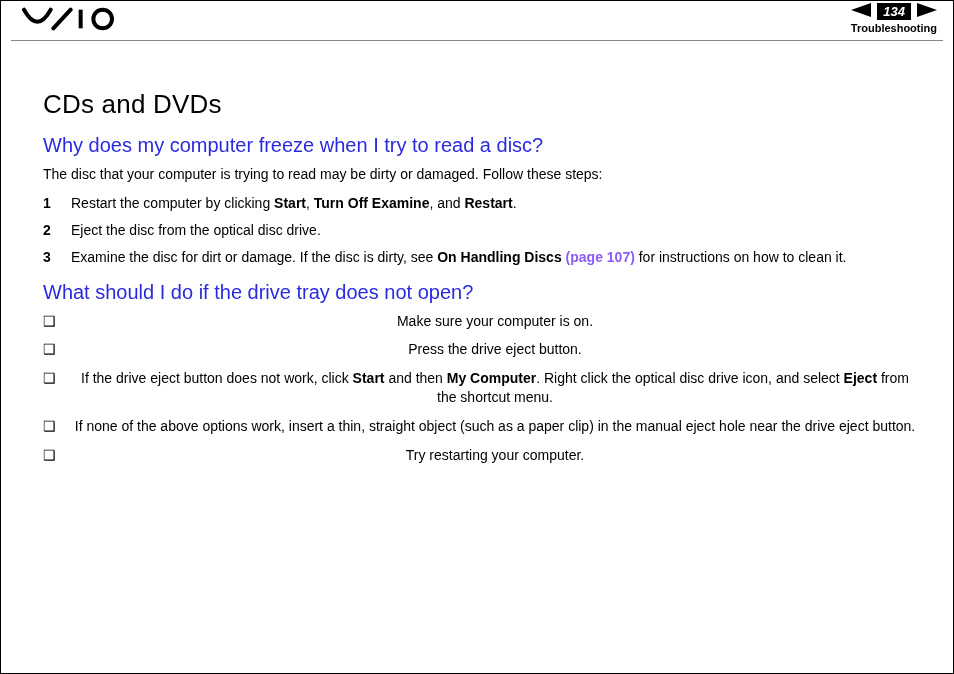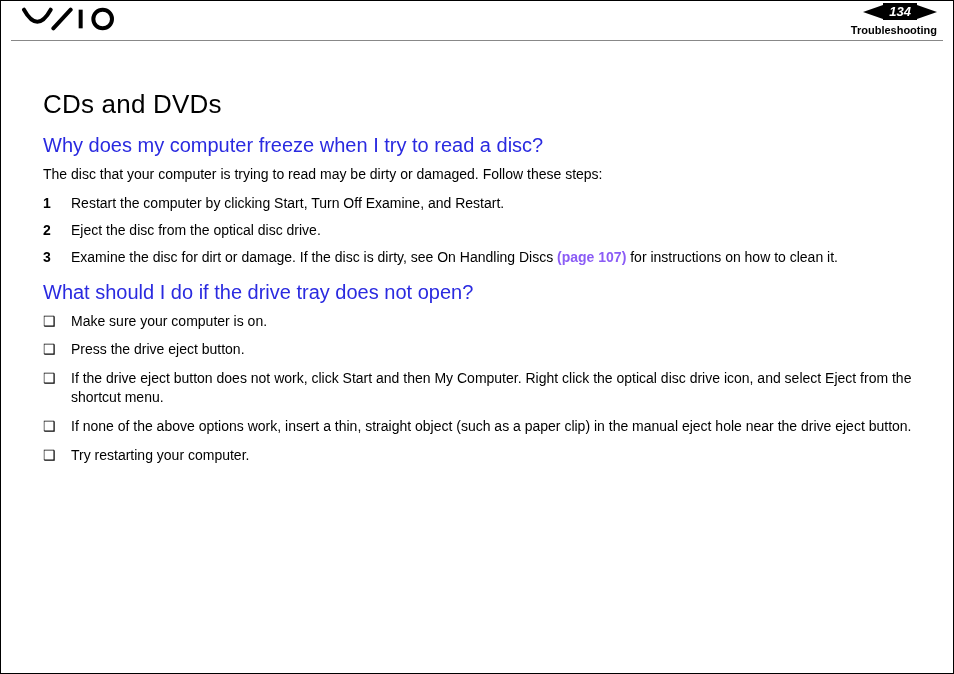--- a/index.html
+++ b/index.html
@@ -35,22 +35,22 @@
   }
   .vaio-logo svg { height: 24px; }
   .page-nav {
     position: absolute;
     right: 6px;
     top: 2px;
     text-align: right;
   }
   .page-num-wrap {
     display: inline-flex;
-    align-items: center;
-    gap: 0;
+    align-items: flex-start;
+    gap: 6px;
     font-style: italic;
     font-weight: bold;
     font-size: 13px;
     color: #000;
   }
   .arrow-left, .arrow-right {
     display: inline-block;
     line-height: 0;
   }
   .arrow-left svg, .arrow-right svg { display:block; }
@@ -113,23 +113,23 @@
     display: flex;
     align-items: baseline;
     margin: 4px 0 10px 0;
     line-height: 1.35;
   }
   ul.checks li .chk {
     width: 28px;
     flex: 0 0 28px;
     font-size: 14px;
   }
-  ul.checks li .txt { flex: 1; }
+  ul.checks li .txt { flex: 1; text-align: center; }
   .link { color: #8b5cf6; font-weight: bold; }
-  b { font-weight: normal; }
+  b { font-weight: bold; }
 </style>
 </head>
 <body>
 
 <div class="page">
 
   <div class="hdr">
     <span class="vaio-logo">
       <svg viewBox="0 0 160 36" width="110" height="24">
         <path d="M2 4 Q 22 40 42 4" stroke="#000" stroke-width="6" fill="none" stroke-linecap="round"></path>

